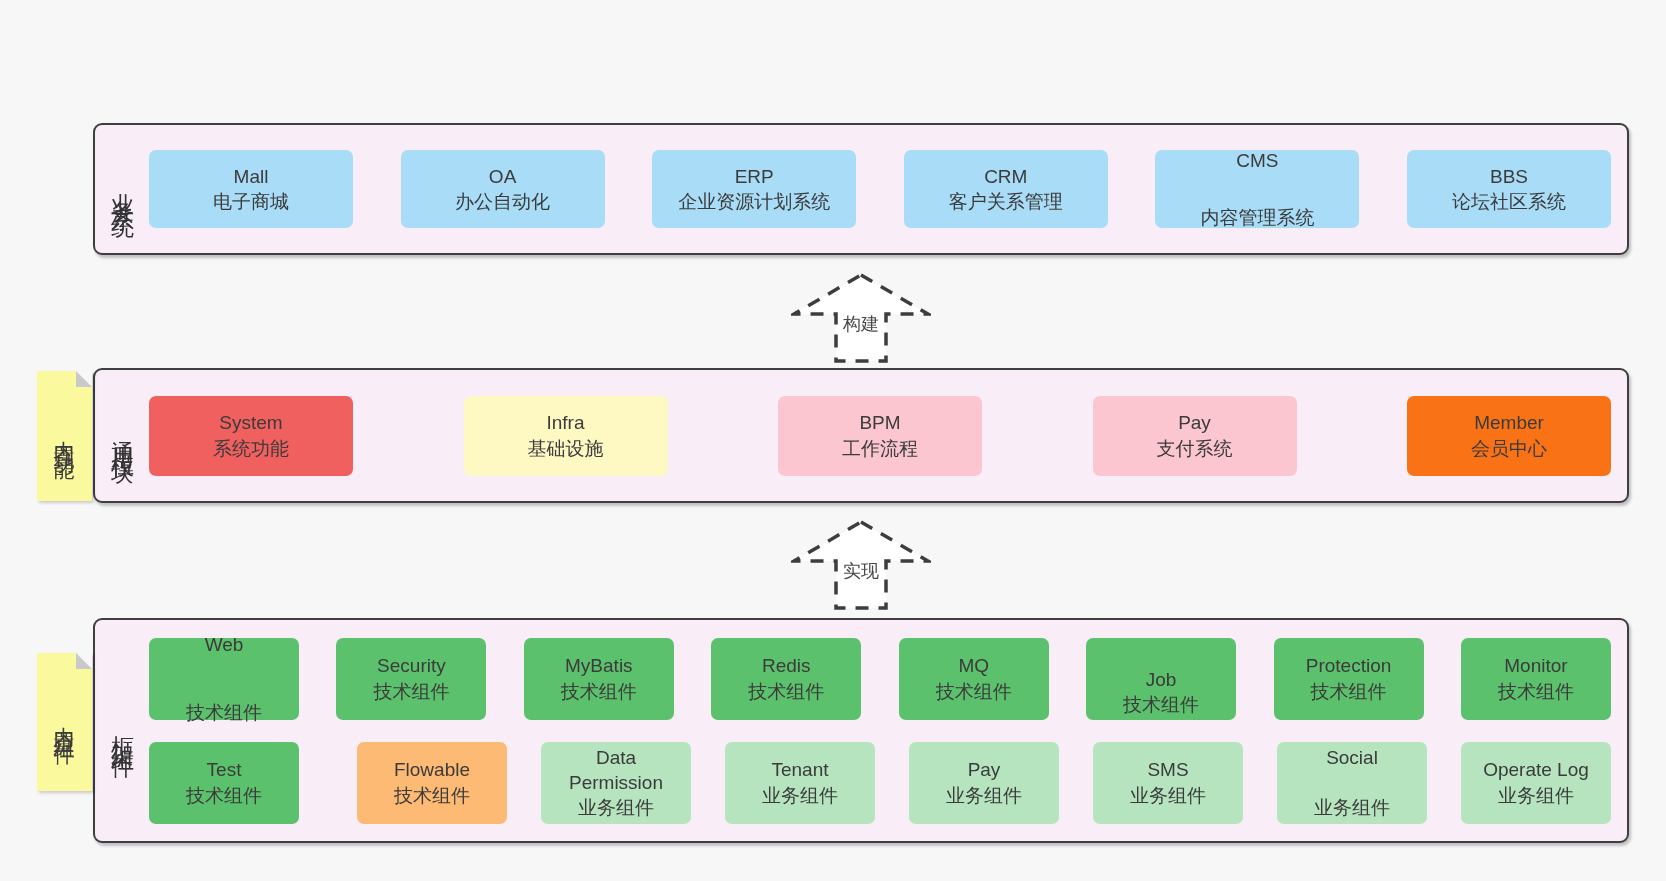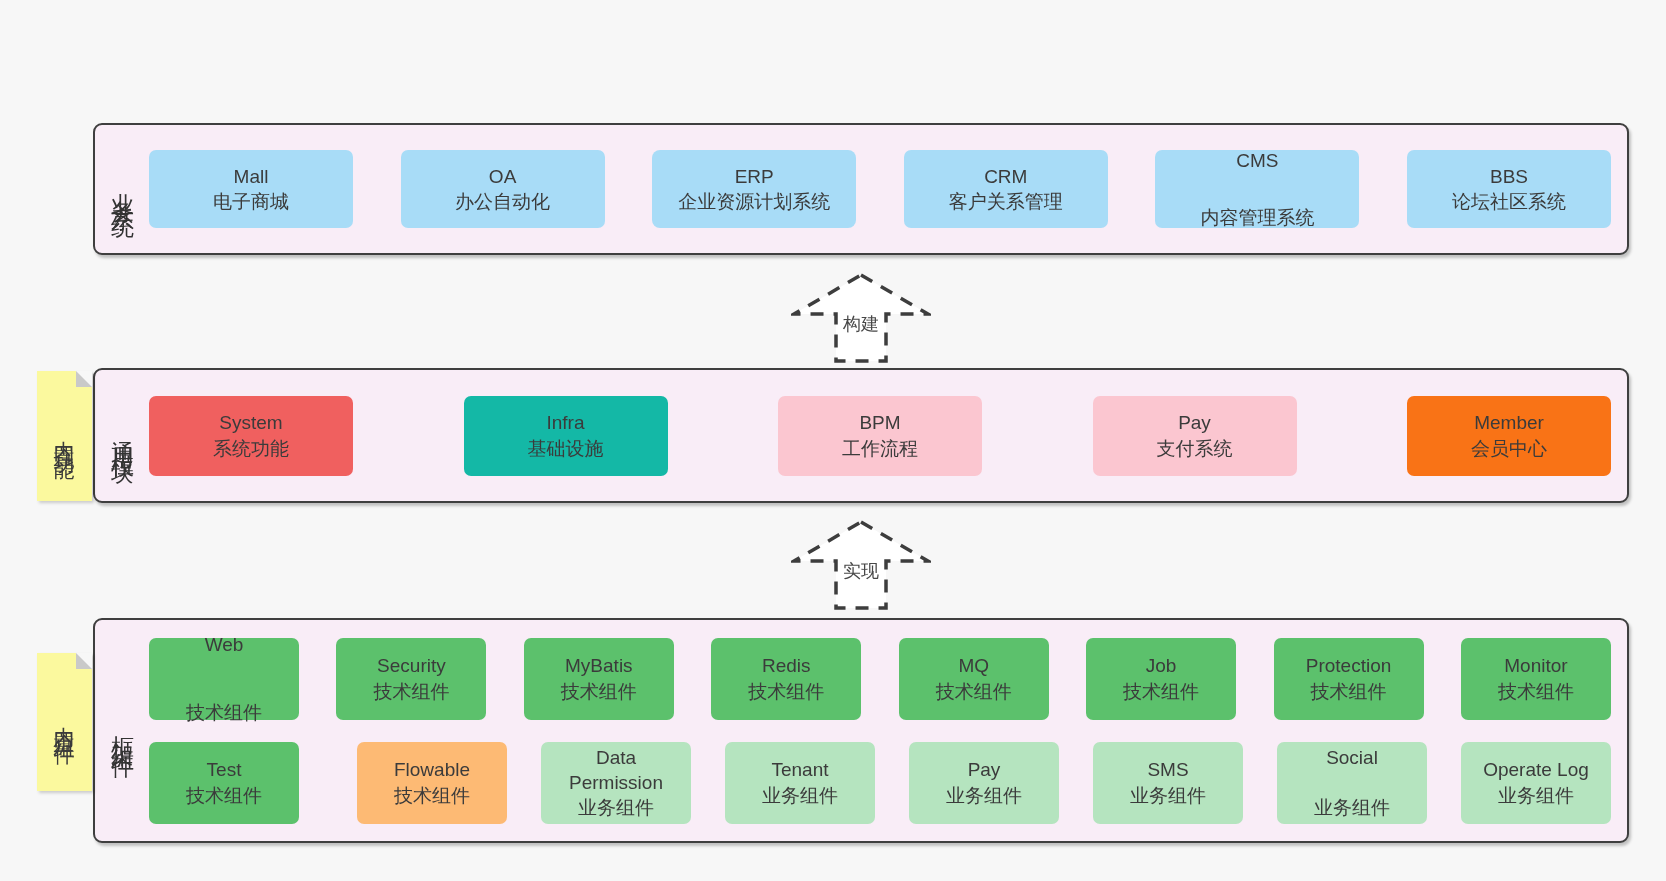--- a/index.html
+++ b/index.html
@@ -62,21 +62,21 @@
     <div class="band-rows">
       <div class="box-row">
           <div class="box" style="background: rgb(168, 220, 247);">
             <div>Mall</div>
             <div>电子商城</div>
           </div>
           <div class="box" style="background: rgb(168, 220, 247);">
             <div>OA</div>
             <div>办公自动化</div>
           </div>
-          <div class="box" style="background: rgb(168, 220, 247); border-radius: 8px;">
+          <div class="box" style="background: rgb(168, 220, 247);">
             <div>ERP</div>
             <div>企业资源计划系统</div>
           </div>
           <div class="box" style="background: rgb(168, 220, 247);">
             <div>CRM</div>
             <div>客户关系管理</div>
           </div>
           <div class="box" style="background: rgb(168, 220, 247); gap: 32px;">
             <div>CMS</div>
             <div>内容管理系统</div>
@@ -97,21 +97,21 @@
   </div>
 
   <section class="band band-wide" id="band-modules">
     <div class="band-label">通用模块</div>
     <div class="band-rows">
       <div class="box-row">
           <div class="box" style="background: rgb(240, 96, 95);">
             <div>System</div>
             <div>系统功能</div>
           </div>
-          <div class="box" style="background: #14b8a6;">
+          <div class="box" style="background: #fef9c3;">
             <div>Infra</div>
             <div>基础设施</div>
           </div>
           <div class="box" style="background: rgb(251, 198, 208);">
             <div>BPM</div>
             <div>工作流程</div>
           </div>
           <div class="box" style="background: rgb(251, 198, 208);">
             <div>Pay</div>
             <div>支付系统</div>
@@ -151,21 +151,21 @@
             <div>技术组件</div>
           </div>
           <div class="box" style="background: rgb(92, 193, 108);">
             <div>Redis</div>
             <div>技术组件</div>
           </div>
           <div class="box" style="background: rgb(92, 193, 108);">
             <div>MQ</div>
             <div>技术组件</div>
           </div>
-          <div class="box" style="background: rgb(92, 193, 108);">
+          <div class="box" style="background: rgb(92, 193, 108); justify-content: flex-end;">
             <div>Job</div>
             <div>技术组件</div>
           </div>
           <div class="box" style="background: rgb(92, 193, 108);">
             <div>Protection</div>
             <div>技术组件</div>
           </div>
           <div class="box" style="background: rgb(92, 193, 108);">
             <div>Monitor</div>
             <div>技术组件</div>

